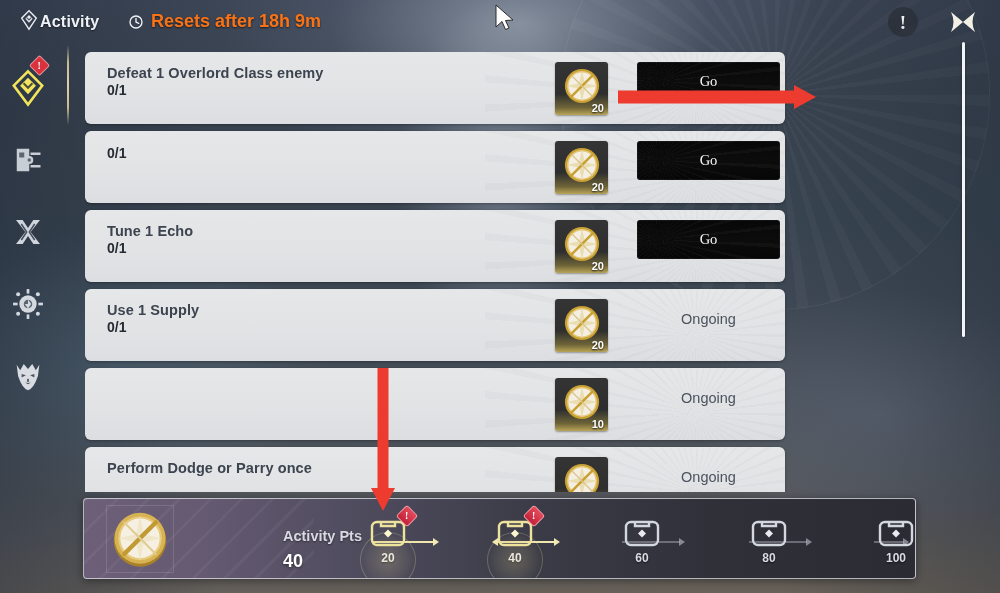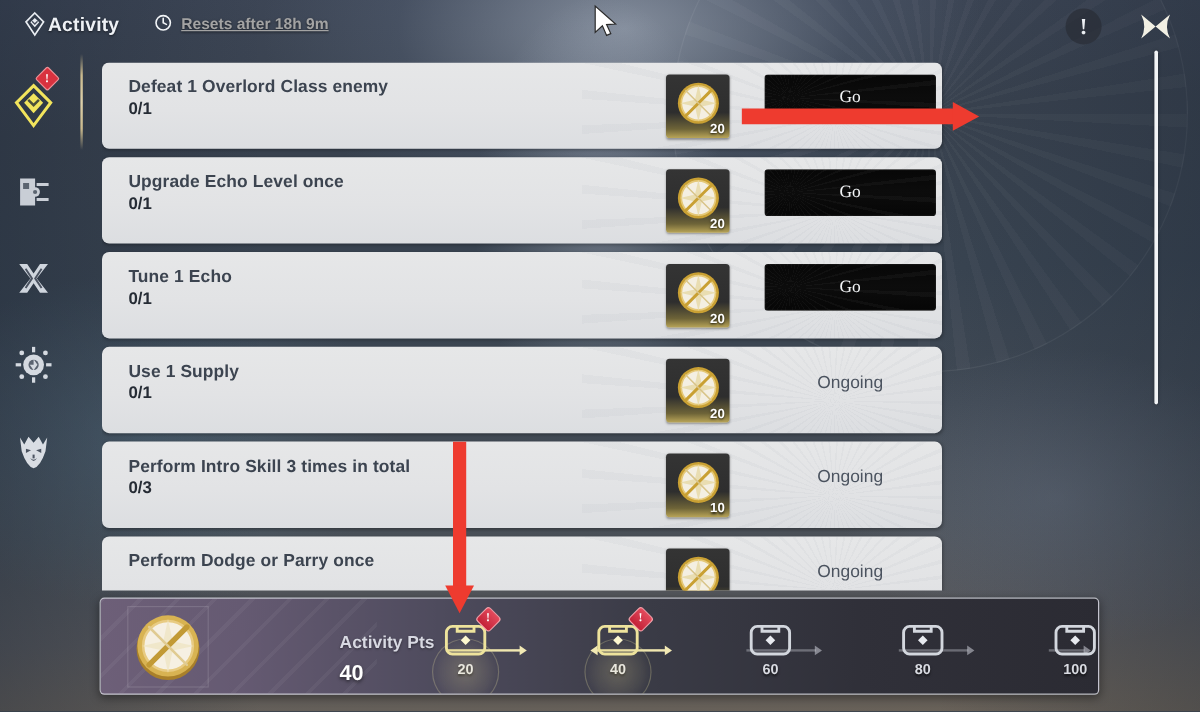--- a/index.html
+++ b/index.html
@@ -51,23 +51,22 @@
   .title-text {
     color: #eef1f5; font-size: 16px; font-weight: 600;
     letter-spacing: .2px;
     text-shadow: 0 1px 2px rgba(0,0,0,.55);
   }
   .reset-wrap {
     position: absolute; left: 128px; top: 11px;
     display: flex; align-items: center; gap: 7px;
   }
   .reset-text {
-    color: #a3a3a3; font-size: 13px; font-weight: 700;
+    color: #f97316; font-size: 18px; font-weight: 700;
     text-shadow: 0 1px 2px rgba(0,0,0,.6);
-    text-decoration: underline;
   }
   .tr-btns { position: absolute; right: 20px; top: 5px; display: flex; align-items: center; gap: 28px; }
   .info-btn {
     width: 30px; height: 30px; border-radius: 50%;
     background: rgba(38,42,50,0.62);
     display: flex; align-items: center; justify-content: center;
     cursor: pointer;
   }
   .info-btn span {
     color: #eceff3; font-size: 19px; font-weight: 700; line-height: 1;
@@ -400,21 +399,20 @@
       </svg>
       <span class="reward-count">20</span>
     </div>
     <div class="action go">
       <span>Go</span>
     </div>
   </div>
 
   <div class="task">
     <div class="task-texts">
-      <div class="task-name">Upgrade Echo Level once</div>
       <div class="task-prog">0/1</div>
     </div>
     <div class="reward">
       <svg class="medallion" viewBox="0 0 40 40">
         <circle cx="20" cy="20" r="18" fill="#c9a033"></circle>
         <circle cx="20" cy="20" r="15" fill="#f4efe2"></circle>
         <circle cx="20" cy="20" r="15" fill="none" stroke="#e5c877" stroke-width="1.5"></circle>
         <path d="M20 4 L23 17 L36 20 L23 23 L20 36 L17 23 L4 20 L17 17 Z" fill="#e6d9a8" opacity=".85"></path>
         <path d="M9 31 L31 9" stroke="#c9a033" stroke-width="2.6" stroke-linecap="round"></path>
         <path d="M31 31 L9 9" stroke="#d8c489" stroke-width="1.3" stroke-linecap="round"></path>
@@ -462,24 +460,20 @@
         <path d="M31 31 L9 9" stroke="#d8c489" stroke-width="1.3" stroke-linecap="round"></path>
       </svg>
       <span class="reward-count">20</span>
     </div>
     <div class="action ongoing">
       <span>Ongoing</span>
     </div>
   </div>
 
   <div class="task">
-    <div class="task-texts">
-      <div class="task-name">Perform Intro Skill 3 times in total</div>
-      <div class="task-prog">0/3</div>
-    </div>
     <div class="reward">
       <svg class="medallion" viewBox="0 0 40 40">
         <circle cx="20" cy="20" r="18" fill="#c9a033"></circle>
         <circle cx="20" cy="20" r="15" fill="#f4efe2"></circle>
         <circle cx="20" cy="20" r="15" fill="none" stroke="#e5c877" stroke-width="1.5"></circle>
         <path d="M20 4 L23 17 L36 20 L23 23 L20 36 L17 23 L4 20 L17 17 Z" fill="#e6d9a8" opacity=".85"></path>
         <path d="M9 31 L31 9" stroke="#c9a033" stroke-width="2.6" stroke-linecap="round"></path>
         <path d="M31 31 L9 9" stroke="#d8c489" stroke-width="1.3" stroke-linecap="round"></path>
       </svg>
       <span class="reward-count">10</span>

